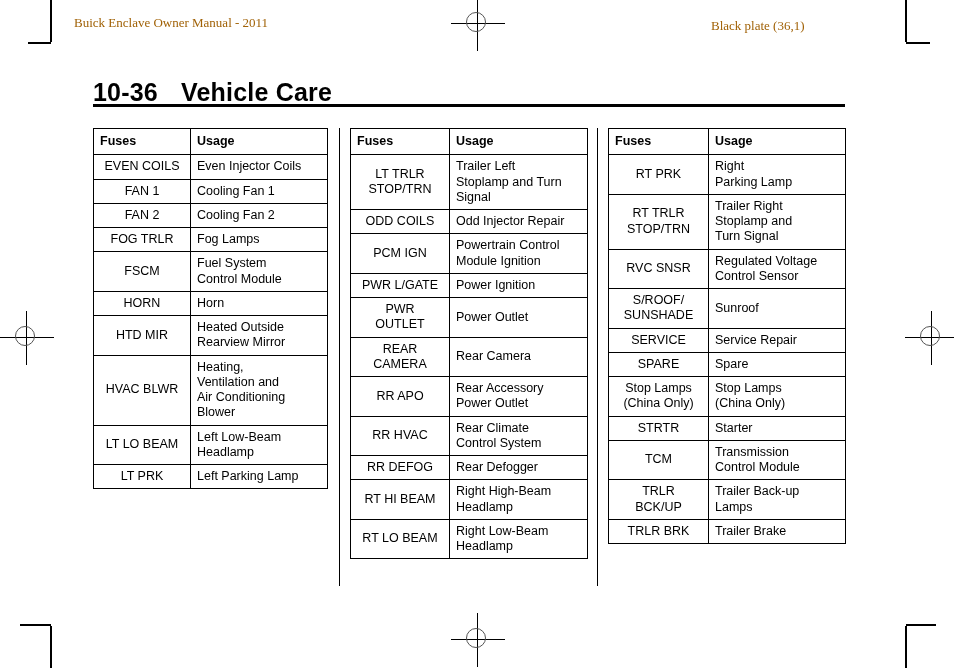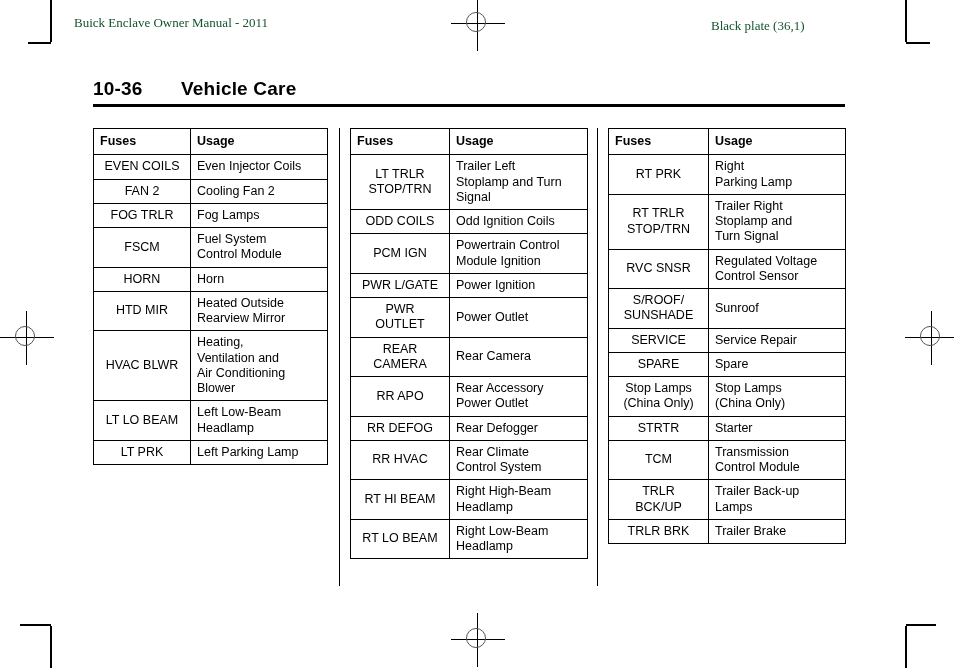--- a/index.html
+++ b/index.html
@@ -51,33 +51,33 @@
     border: 1px solid #555555;
     border-radius: 50%;
     box-sizing: border-box;
   }
 
   
   .runhead {
     position: absolute;
     font-family: "Liberation Serif", serif;
     font-size: 13px;
-    color: #14532d;
+    color: #a16207;
     white-space: nowrap;
   }
   .runhead-left { left: 74px; top: 15px; }
   .runhead-right { left: 663px; top: 18px; margin-left: 48px; }
 
   
   .page-title {
     position: absolute;
     left: 93px;
     top: 78px;
     width: 752px;
-    font-size: 19px;
+    font-size: 25px;
     font-weight: bold;
     letter-spacing: 0.2px;
     white-space: nowrap;
   }
   .page-title .pnum { display: inline-block; min-width: 88px; }
   .title-rule {
     position: absolute;
     left: 93px;
     top: 104px;
     width: 752px;
@@ -186,20 +186,24 @@
       <th>Fuses</th>
       <th>Usage</th>
     </tr>
   </thead>
   <tbody>
       <tr>
         <td class="c-fuse">EVEN COILS</td>
         <td class="c-usage">Even Injector Coils</td>
       </tr>
       <tr>
+        <td class="c-fuse">FAN 1</td>
+        <td class="c-usage">Cooling Fan 1</td>
+      </tr>
+      <tr>
         <td class="c-fuse">FAN 2</td>
         <td class="c-usage">Cooling Fan 2</td>
       </tr>
       <tr>
         <td class="c-fuse">FOG TRLR</td>
         <td class="c-usage">Fog Lamps</td>
       </tr>
       <tr>
         <td class="c-fuse">FSCM</td>
         <td class="c-usage">Fuel System<br>Control Module</td>
@@ -238,21 +242,21 @@
       <th>Usage</th>
     </tr>
   </thead>
   <tbody>
       <tr>
         <td class="c-fuse">LT TRLR<br>STOP/TRN</td>
         <td class="c-usage">Trailer Left<br>Stoplamp and Turn<br>Signal</td>
       </tr>
       <tr>
         <td class="c-fuse">ODD COILS</td>
-        <td class="c-usage">Odd Ignition Coils</td>
+        <td class="c-usage">Odd Injector Repair</td>
       </tr>
       <tr>
         <td class="c-fuse">PCM IGN</td>
         <td class="c-usage">Powertrain Control<br>Module Ignition</td>
       </tr>
       <tr>
         <td class="c-fuse">PWR L/GATE</td>
         <td class="c-usage">Power Ignition</td>
       </tr>
       <tr>
@@ -261,26 +265,26 @@
       </tr>
       <tr>
         <td class="c-fuse">REAR<br>CAMERA</td>
         <td class="c-usage">Rear Camera</td>
       </tr>
       <tr>
         <td class="c-fuse">RR APO</td>
         <td class="c-usage">Rear Accessory<br>Power Outlet</td>
       </tr>
       <tr>
+        <td class="c-fuse">RR HVAC</td>
+        <td class="c-usage">Rear Climate<br>Control System</td>
+      </tr>
+      <tr>
         <td class="c-fuse">RR DEFOG</td>
         <td class="c-usage">Rear Defogger</td>
-      </tr>
-      <tr>
-        <td class="c-fuse">RR HVAC</td>
-        <td class="c-usage">Rear Climate<br>Control System</td>
       </tr>
       <tr>
         <td class="c-fuse">RT HI BEAM</td>
         <td class="c-usage">Right High-Beam<br>Headlamp</td>
       </tr>
       <tr>
         <td class="c-fuse">RT LO BEAM</td>
         <td class="c-usage">Right Low-Beam<br>Headlamp</td>
       </tr>
     </tbody>

